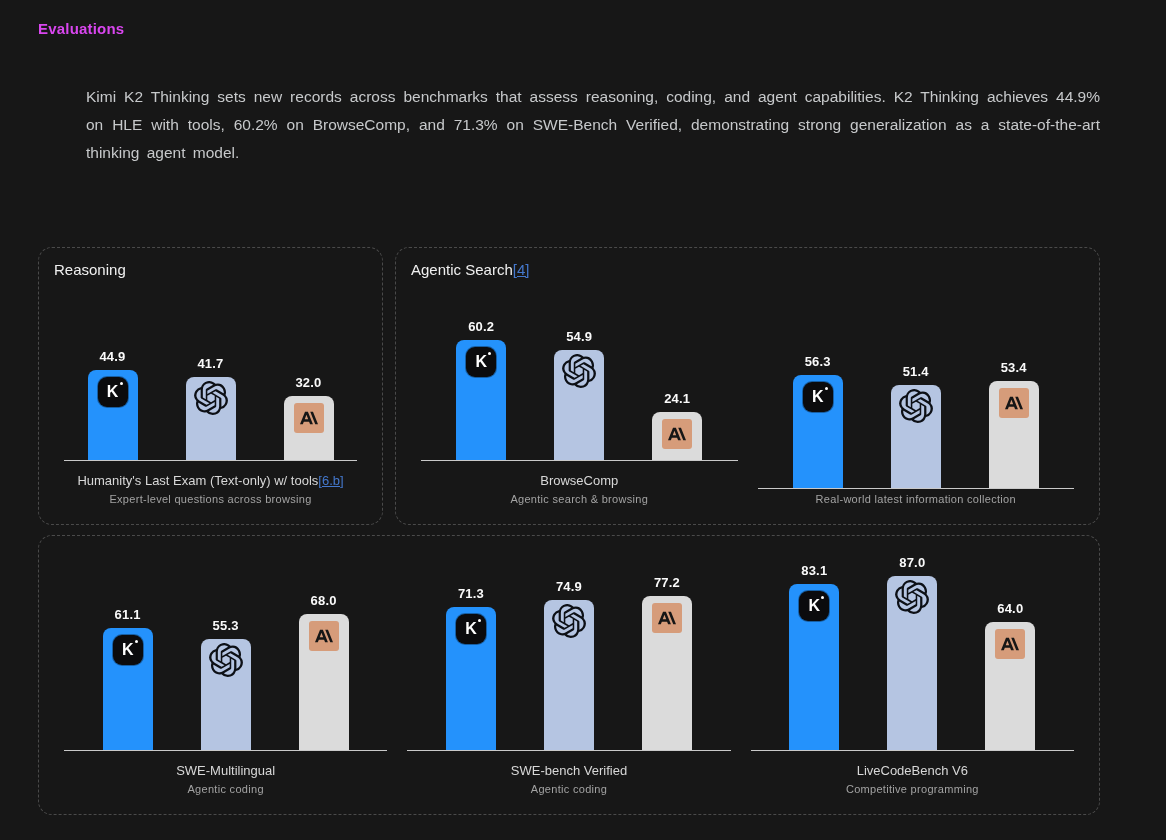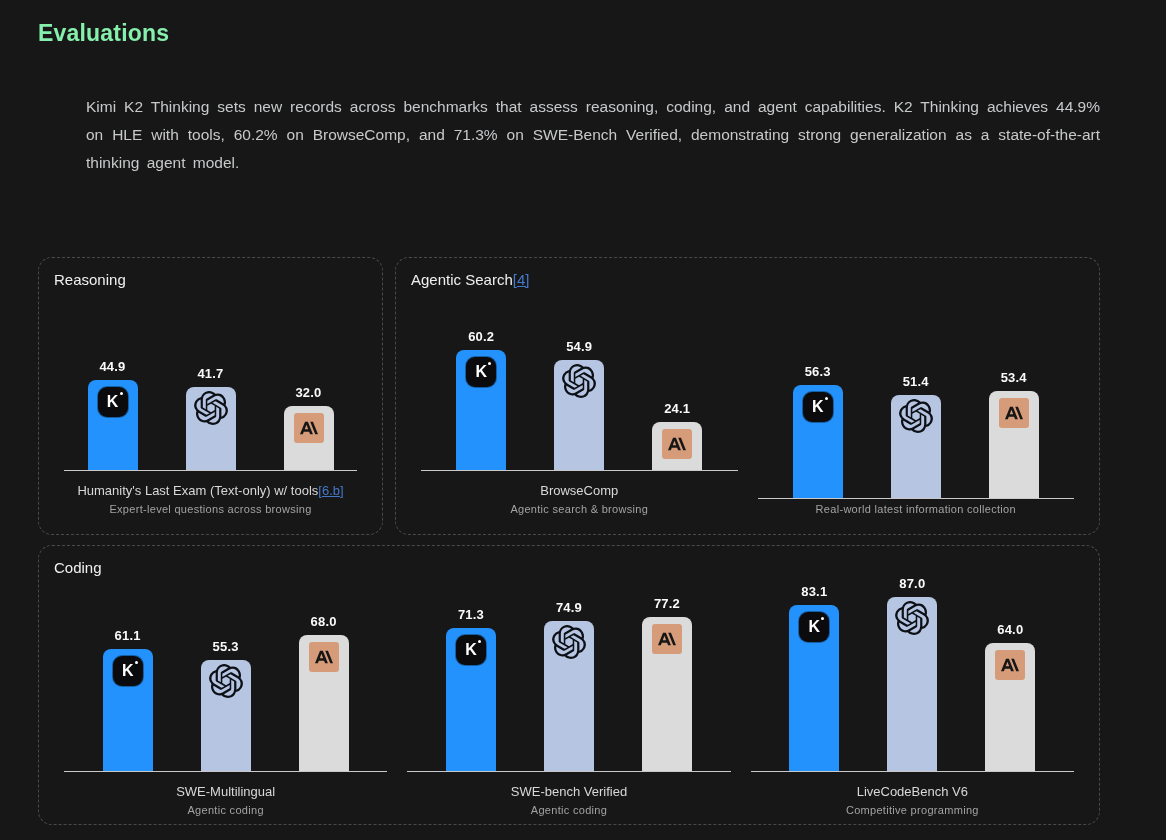--- a/index.html
+++ b/index.html
@@ -4,21 +4,21 @@
 <style>
   * { margin:0; padding:0; box-sizing:border-box; }
   html,body { width:1166px; height:840px; overflow:hidden; }
   body {
     background:var(--bg,#171717);
     font-family:"Liberation Sans", sans-serif;
     color:#e8e8e8;
   }
   .page { padding:20px 66px 0 38px; }
 
-  .page-title { font-size:23px; font-weight:700; color:#86efac; letter-spacing:.2px; }
+  .page-title { font-size:15px; font-weight:700; color:#d946ef; letter-spacing:.2px; }
 
   .intro {
     margin-top:46px;
     font-size:15.5px; line-height:28px;
     color:#c7c9cb;
     text-align:justify;
     word-spacing:3px;
     margin-left:48px;
   }
 
@@ -215,23 +215,20 @@
             <div class="bench-sub">Real-world latest information collection</div>
           </div>
         </div>
       </div>
 
     </div>
 
     <div class="row">
 
       <div class="panel panel-coding">
-        <div class="panel-header">
-          <span>Coding</span>
-        </div>
         <div class="charts-row">
           <div class="chart">
             <div class="bars-row">
                 <div class="bar-group">
                   <div class="bar-value">61.1</div>
                   <div class="bar bar-kimi" style="height: 122.2px;">
   <span class="badge kimi">
                       <span class="k">K</span>
                       <span class="kdot"></span>
                     </span>

